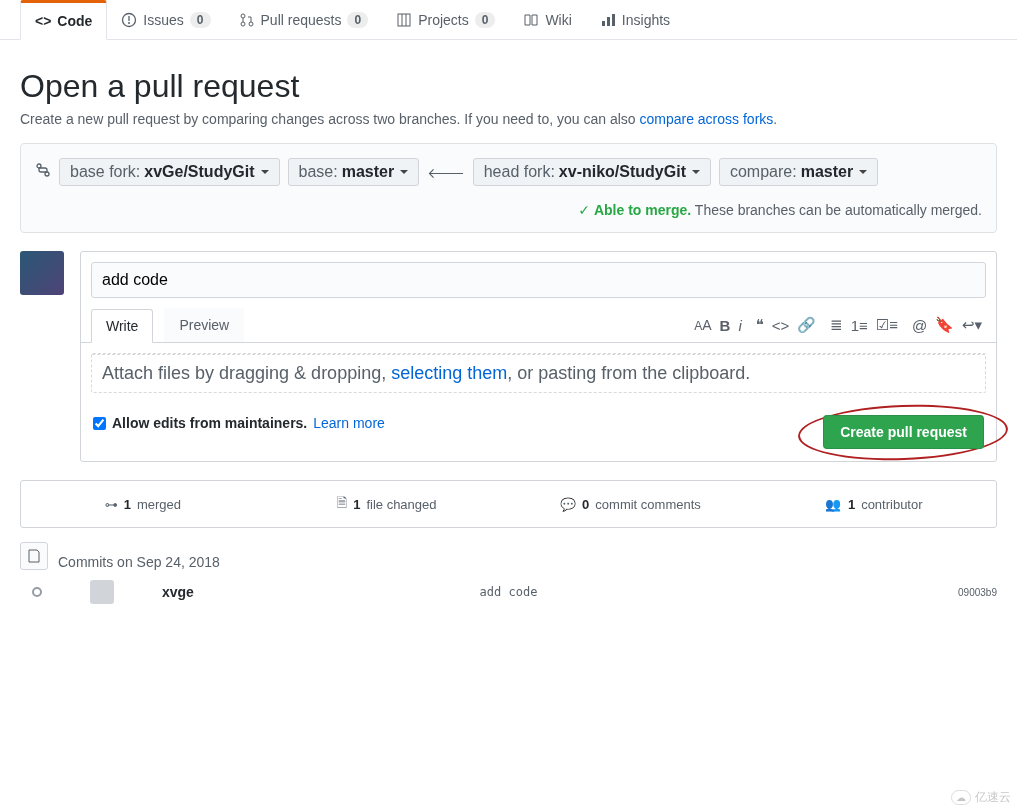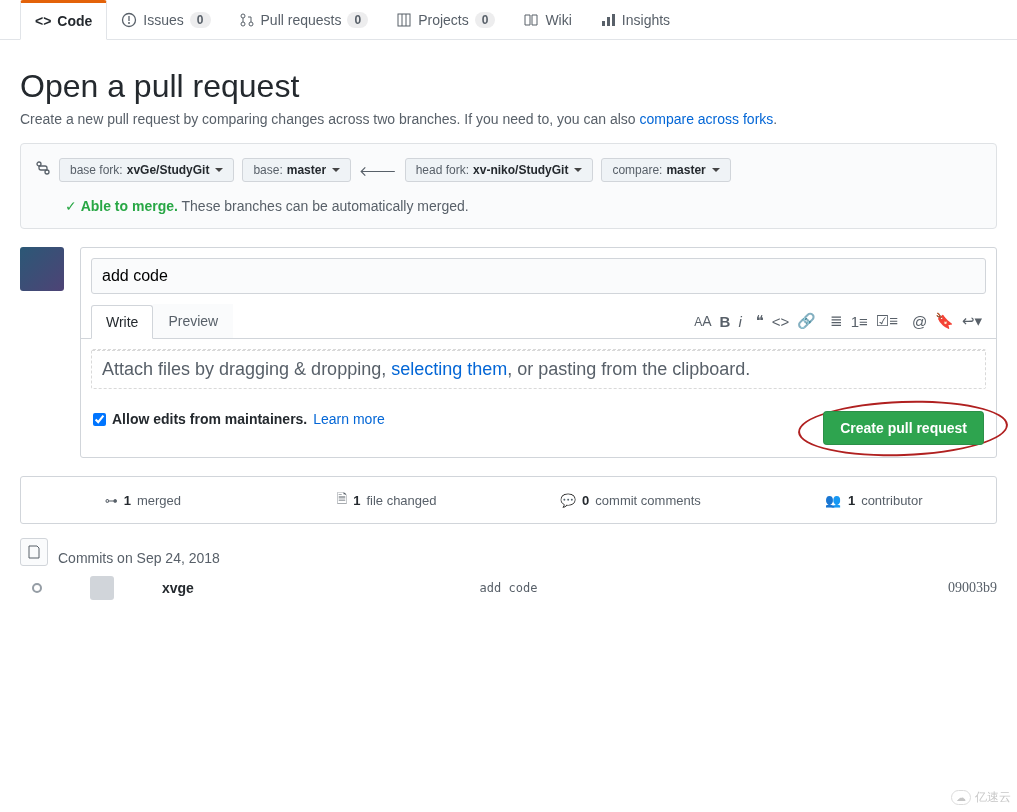--- a/index.html
+++ b/index.html
@@ -8,33 +8,33 @@
 .tab { display: flex; align-items: center; padding: 10px 14px; color: #586069; cursor: pointer; gap: 6px; }
 .tab.active { border: 1px solid #e1e4e8; border-bottom: 1px solid #fff; border-top: 3px solid #e36209; margin-bottom: -1px; background: #fff; border-radius: 3px 3px 0 0; font-weight: 600; color: #24292e; }
 .tab .counter { background: rgba(27,31,35,0.08); border-radius: 10px; padding: 1px 7px; font-size: 12px; font-weight: 600; color: #586069; }
 .container { padding: 18px 20px; }
 h1 { font-size: 32px; font-weight: 400; margin: 10px 0 6px; }
 .subtitle { color: #586069; margin-bottom: 16px; }
 .subtitle a { color: #0366d6; text-decoration: none; }
 .compare-box { border: 1px solid #dfe2e5; border-radius: 4px; background: #fafbfc; padding: 14px 14px; margin-bottom: 18px; }
 .compare-row { display: flex; align-items: center; gap: 8px; flex-wrap: wrap; }
 .compare-icon { font-size: 16px; color: #586069; }
-.dd { border: 1px solid #d1d5da; background: #eff3f6; border-radius: 3px; padding: 4px 10px; font-size: 12px; cursor: pointer; display: inline-flex; align-items: center; gap: 4px; }
+.dd { border: 1px solid #d1d5da; background: #eff3f6; border-radius: 3px; padding: 4px 10px; font-size: 16px; cursor: pointer; display: inline-flex; align-items: center; gap: 4px; }
 .dd .label { color: #586069; }
 .dd .val { font-weight: 600; color: #24292e; }
 .caret { width: 0; height: 0; border-left: 4px solid transparent; border-right: 4px solid transparent; border-top: 4px solid #444; margin-left: 2px; }
 .arrow-between { color: #586069; }
-.merge-status { margin-top: 16px; padding-left: 30px; color: #586069; }
+.merge-status { margin-top: 16px; padding-left: 30px; color: #586069; text-align: right; }
 .merge-status .able { color: #28a745; font-weight: 600; }
 .check-icon { color: #28a745; }
 .comment-area { display: flex; gap: 16px; margin-bottom: 18px; }
 .avatar { width: 44px; height: 44px; background: linear-gradient(135deg, #2b5876, #4e4376); border-radius: 3px; flex-shrink: 0; }
 .comment-box { flex: 1; border: 1px solid #d1d5da; border-radius: 3px; position: relative; }
 .title-input { width: calc(100% - 20px); margin: 10px; padding: 8px 10px; font-size: 16px; border: 1px solid #d1d5da; border-radius: 3px; background: #fafbfc; }
-.write-tabs { display: flex; align-items: center; border-bottom: 1px solid #d1d5da; padding: 0 10px; }
+.write-tabs { display: flex; align-items: center; border-bottom: 1px solid #d1d5da; padding: 0 10px; gap: 11px; }
 .wtab { padding: 8px 14px; border: 1px solid transparent; cursor: pointer; color: #586069; background: #fafbfc; }
 .wtab.active { border: 1px solid #d1d5da; border-bottom: 1px solid #fff; border-radius: 3px 3px 0 0; margin-bottom: -1px; background: #fff; color: #24292e; }
 .toolbar { margin-left: auto; display: flex; gap: 14px; color: #586069; align-items: center; padding-right: 4px; }
 .toolbar-group { display: flex; gap: 8px; align-items: center; }
 .toolbar span { cursor: pointer; font-size: 15px; text-align: right; }
 .body-text { margin: 10px; border: 1px dashed #d9d9d9; border-radius: 2px; }
 textarea { width: 100%; height: 180px; border: none; padding: 8px 10px; font-size: 14px; resize: vertical; outline: none; font-family: inherit; }
 .attach-hint { padding: 8px 10px; color: #586069; font-size: 18px; border-top: 1px dashed #d9d9d9; }
 .attach-hint a { color: #0366d6; text-decoration: none; }
 .footer-row { display: flex; align-items: flex-start; justify-content: space-between; padding: 12px 12px; }
@@ -45,21 +45,21 @@
 .stats-bar { border: 1px solid #d1d5da; border-radius: 3px; display: flex; margin-bottom: 14px; }
 .stat { flex: 1; text-align: center; padding: 12px 0; font-size: 13px; color: #586069; display: flex; align-items: center; justify-content: center; gap: 6px; }
 .stat b { color: #24292e; }
 .commits-heading { display: flex; align-items: flex-end; gap: 10px; color: #586069; }
 .repo-icon { width: 28px; height: 28px; display: flex; align-items: center; justify-content: center; border: 1px solid #d1d5da; border-radius: 3px; background: #fafbfc; }
 .commit-row { display: flex; align-items: center; padding: 10px 0 0 12px; gap: 10px; }
 .timeline-dot { width: 10px; height: 10px; border: 2px solid #959da5; border-radius: 50%; background: #fff; }
 .commit-avatar { width: 24px; height: 24px; background: #d1d5da; border-radius: 3px; }
 .commit-author { font-weight: 600; }
 .commit-msg { color: #586069; font-family: monospace; font-size: 12px; margin-left: auto; margin-right: auto; position: absolute; left: 50%; transform: translateX(-50%); }
-.commit-sha { color: #586069; font-family: Liberation Serif, serif; font-size: 14px; margin-left: auto; }
+.commit-sha { color: #586069; font-family: Liberation Sans, sans-serif; font-size: 10px; margin-left: auto; }
 .icon-svg { width: 16px; height: 16px; fill: currentColor; }
 .watermark { position: fixed; right: 6px; bottom: 6px; opacity: 0.3; font-size: 12px; color: #444; display: flex; align-items: center; gap: 4px; }
 .watermark .wm-icon { border: 1px solid #888; border-radius: 10px; padding: 1px 4px; font-size: 10px; }
 </style>
 </head>
 <body>
 
 <div class="tabs">
   <div class="tab active">
     <span>&lt;&gt;</span>

